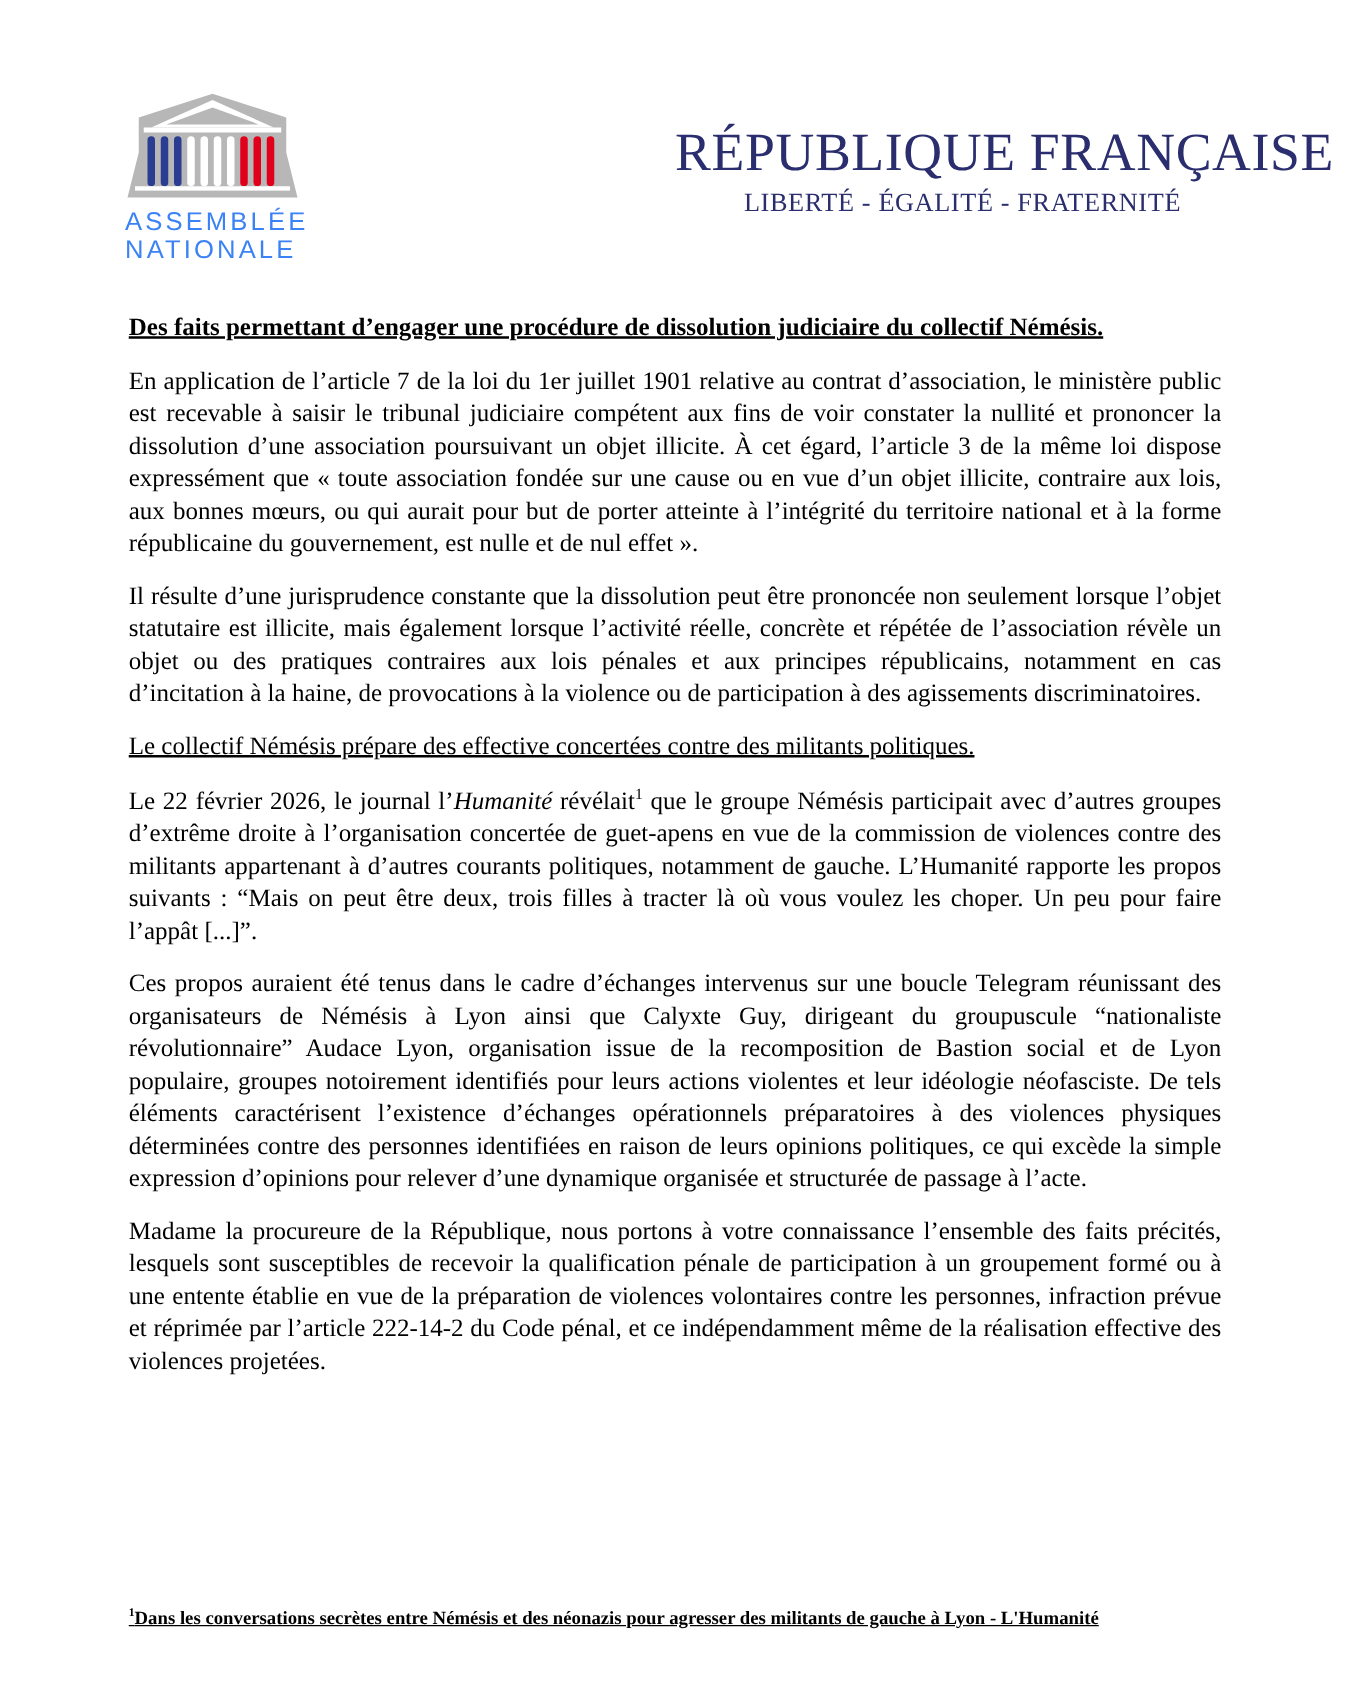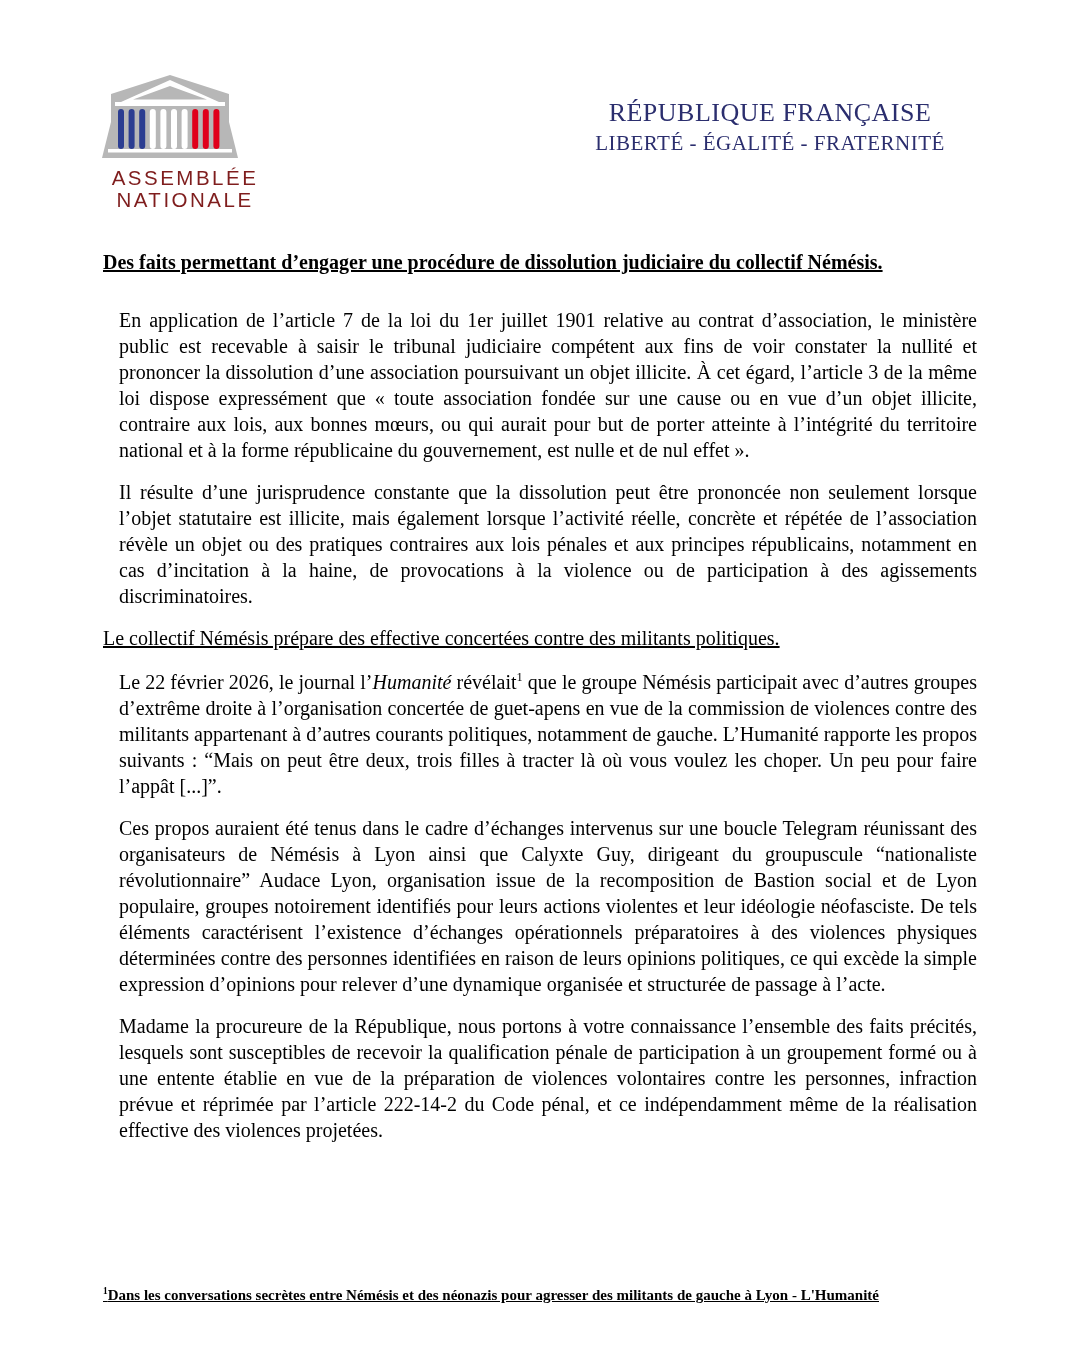--- a/index.html
+++ b/index.html
@@ -6,42 +6,42 @@
   body{
     width:1080px;height:1350px;position:relative;background:#ffffff;
     font-family:"Liberation Serif","DejaVu Serif",serif;color:#000;
     overflow:hidden;
   }
   
   .logo-block{position:absolute;left:100px;top:74px;width:170px;}
   .logo-emblem{display:block;}
   .logo-caption{
     font-family:"Liberation Sans","DejaVu Sans",sans-serif;
-    color:#7f1d1d;font-size:20.5px;line-height:1.05;
-    letter-spacing:2.5px;margin-top:3px;white-space:nowrap;text-align:center;
+    color:#3b82f6;font-size:20.5px;line-height:1.05;
+    letter-spacing:2.5px;margin-top:3px;white-space:nowrap;
   }
   .republic-block{
     position:absolute;left:540px;top:98px;width:460px;text-align:center;
     color:#2b2e6e;
   }
   .republic-title{
-    font-size:26px;font-weight:400;letter-spacing:0.5px;white-space:nowrap;
+    font-size:43px;font-weight:400;letter-spacing:0.5px;white-space:nowrap;
   }
   .republic-motto{
     font-size:21px;font-weight:400;letter-spacing:0.5px;margin-top:3px;white-space:nowrap;
   }
   
   .doc-content{
     position:absolute;left:103px;top:249px;width:874px;
     font-size:20px;line-height:26px;text-align:justify;
   }
   .doc-title{
-    font-weight:bold;text-decoration:underline;margin:0 0 32px 0;
+    font-weight:bold;text-decoration:underline;margin:0 0 17px 0;
   }
-  .doc-content p{margin:0 0 16px 16px;}
+  .doc-content p{margin:0 0 16px 0;}
   .subheading{
     text-decoration:underline;margin:2px 0 18px 0;
   }
   sup{font-size:0.62em;line-height:0;}
   .footnote{
     position:absolute;left:103px;top:1286px;width:874px;
     font-size:15px;line-height:18px;font-weight:bold;
   }
   .footnote a{color:#000;text-decoration:underline;cursor:pointer;margin-top:20px;}
 </style>

